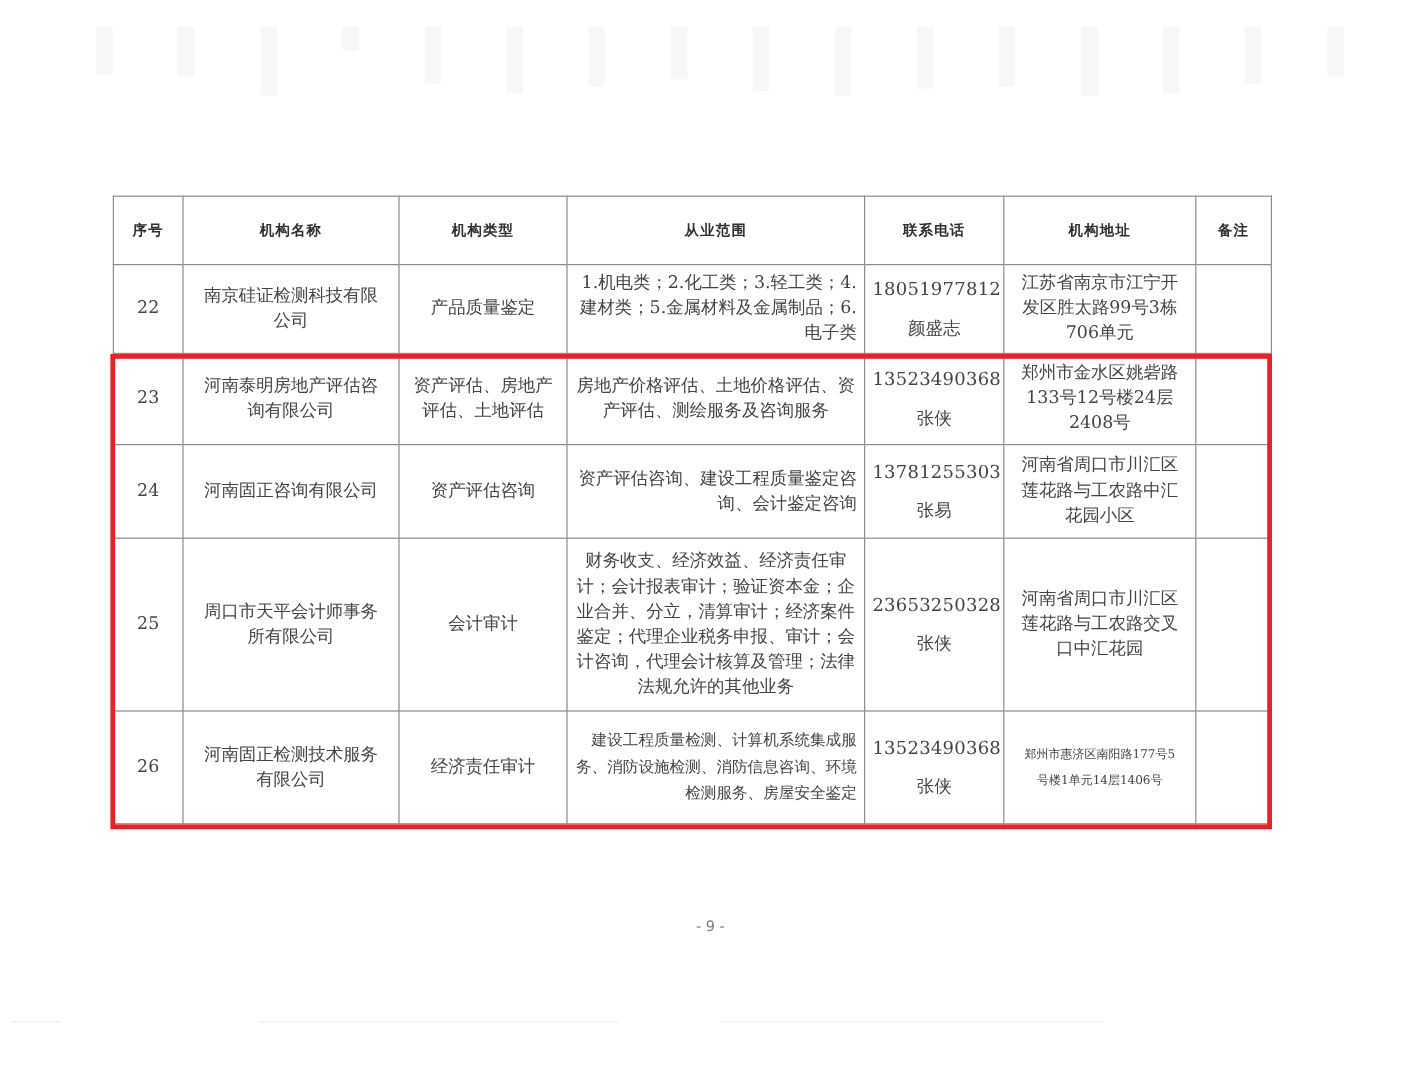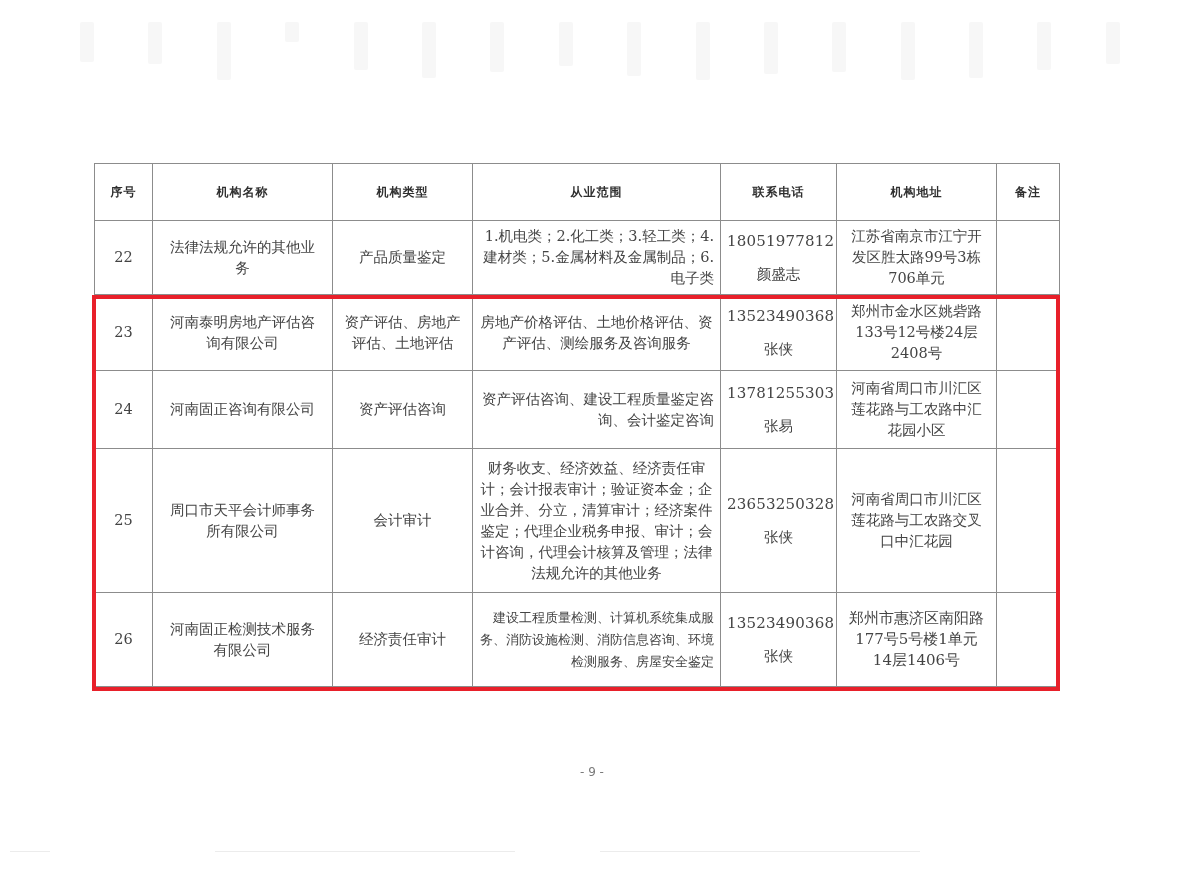--- a/index.html
+++ b/index.html
@@ -66,21 +66,21 @@
     }
     td.scope.center {
       text-align: right;
     }
     td.scope.small {
       font-size: 13px;
       line-height: 22px;
       margin-left: 40px;
     }
     td.addr.small {
-      font-size: 15px;
+      font-size: 10px;
     }
     .phone {
       display: block;
       font-size: 15px;
       letter-spacing: 0.2px;
     }
     .contact-name {
       display: block;
       margin-top: 12px;
     }
@@ -147,21 +147,21 @@
       <th>机构类型</th>
       <th>从业范围</th>
       <th>联系电话</th>
       <th>机构地址</th>
       <th>备注</th>
     </tr>
   </thead>
   <tbody>
     <tr style="height:74px">
       <td>22</td>
-      <td style="padding:0 16px">法律法规允许的其他业务</td>
+      <td style="padding:0 16px">南京硅证检测科技有限公司</td>
       <td>产品质量鉴定</td>
       <td class="scope center">1.机电类；2.化工类；3.轻工类；4.建材类；5.金属材料及金属制品；6.电子类</td>
       <td>
         <span class="phone">18051977812</span>
         <span class="contact-name">颜盛志</span>
       </td>
       <td style="padding:0 12px">江苏省南京市江宁开发区胜太路99号3栋706单元</td>
       <td></td>
     </tr>
     <tr style="height:76px">

